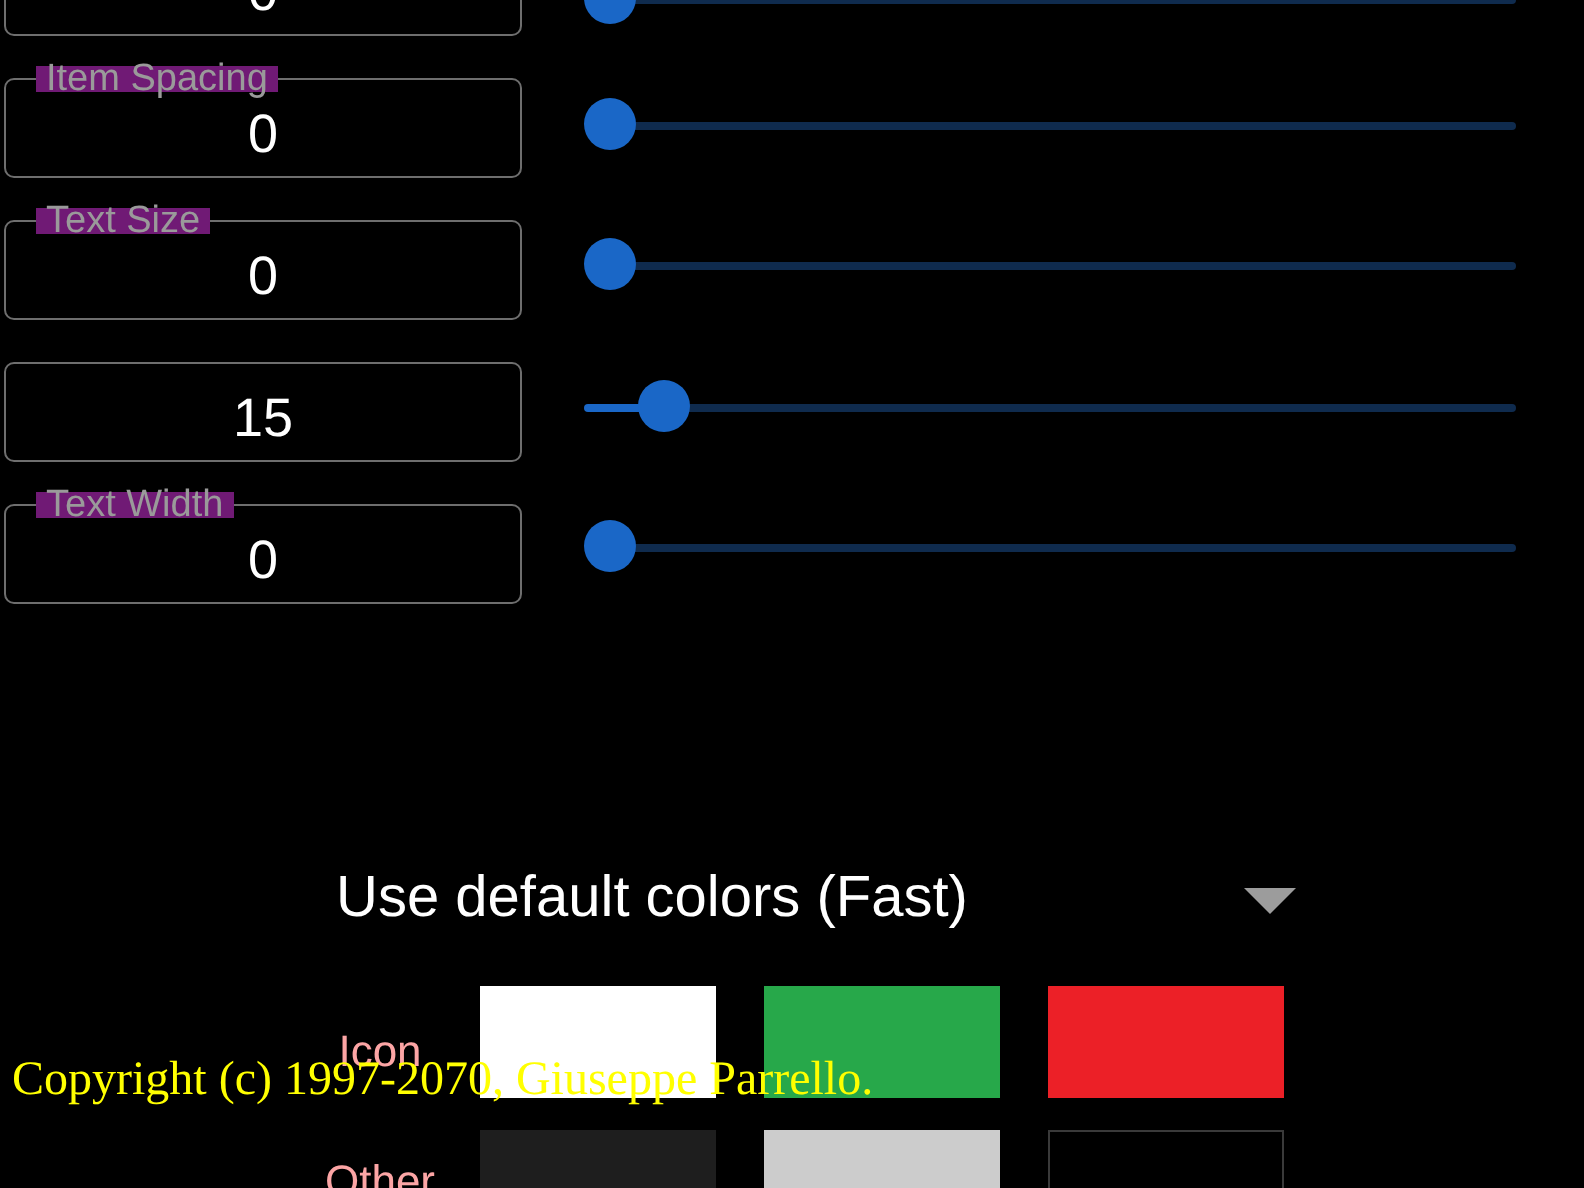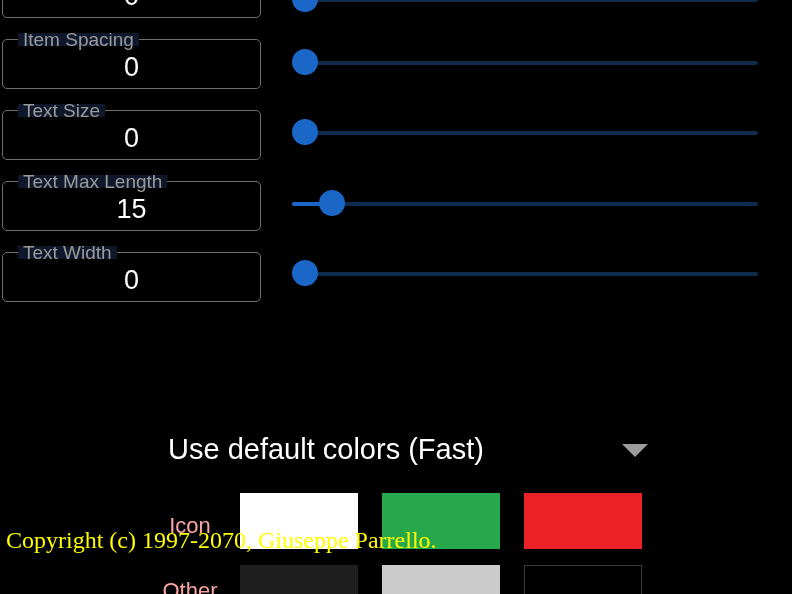--- a/index.html
+++ b/index.html
@@ -49,21 +49,21 @@
     border-radius: 5px;
     box-sizing: border-box;
     pointer-events: none;
   }
   
   .field-notch {
     position: absolute;
     left: 18px;
     top: 4px;
     height: 13px;
-    background: #0f172a;
+    background: #701a75;
     padding: 0 5px;
     z-index: 2;
   }
   .field-label {
     font-size: 19px;
     line-height: 19px;
     color: #9a9a9a;
     white-space: nowrap;
     display: block;
     position: relative;
@@ -208,23 +208,20 @@
       </div>
       <div class="field">
         <div class="field-outline"></div>
         <div class="field-notch">
           <span class="field-label">Text Size</span>
         </div>
         <div class="field-value">0</div>
       </div>
       <div class="field">
         <div class="field-outline"></div>
-        <div class="field-notch">
-          <span class="field-label">Text Max Length</span>
-        </div>
         <div class="field-value">15</div>
       </div>
       <div class="field">
         <div class="field-outline"></div>
         <div class="field-notch">
           <span class="field-label">Text Width</span>
         </div>
         <div class="field-value">0</div>
       </div>
     </div>

